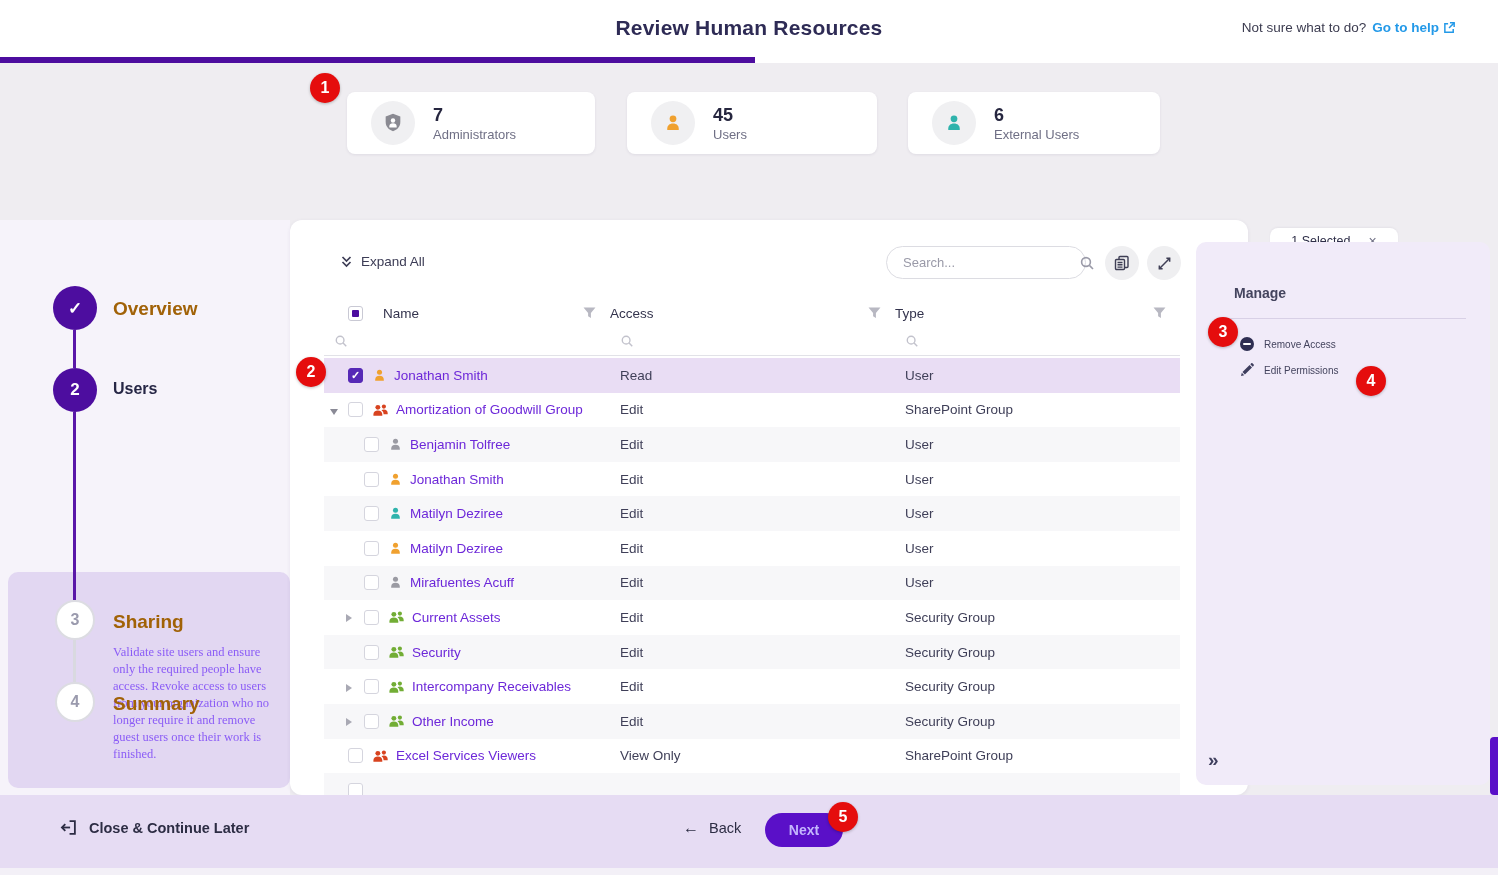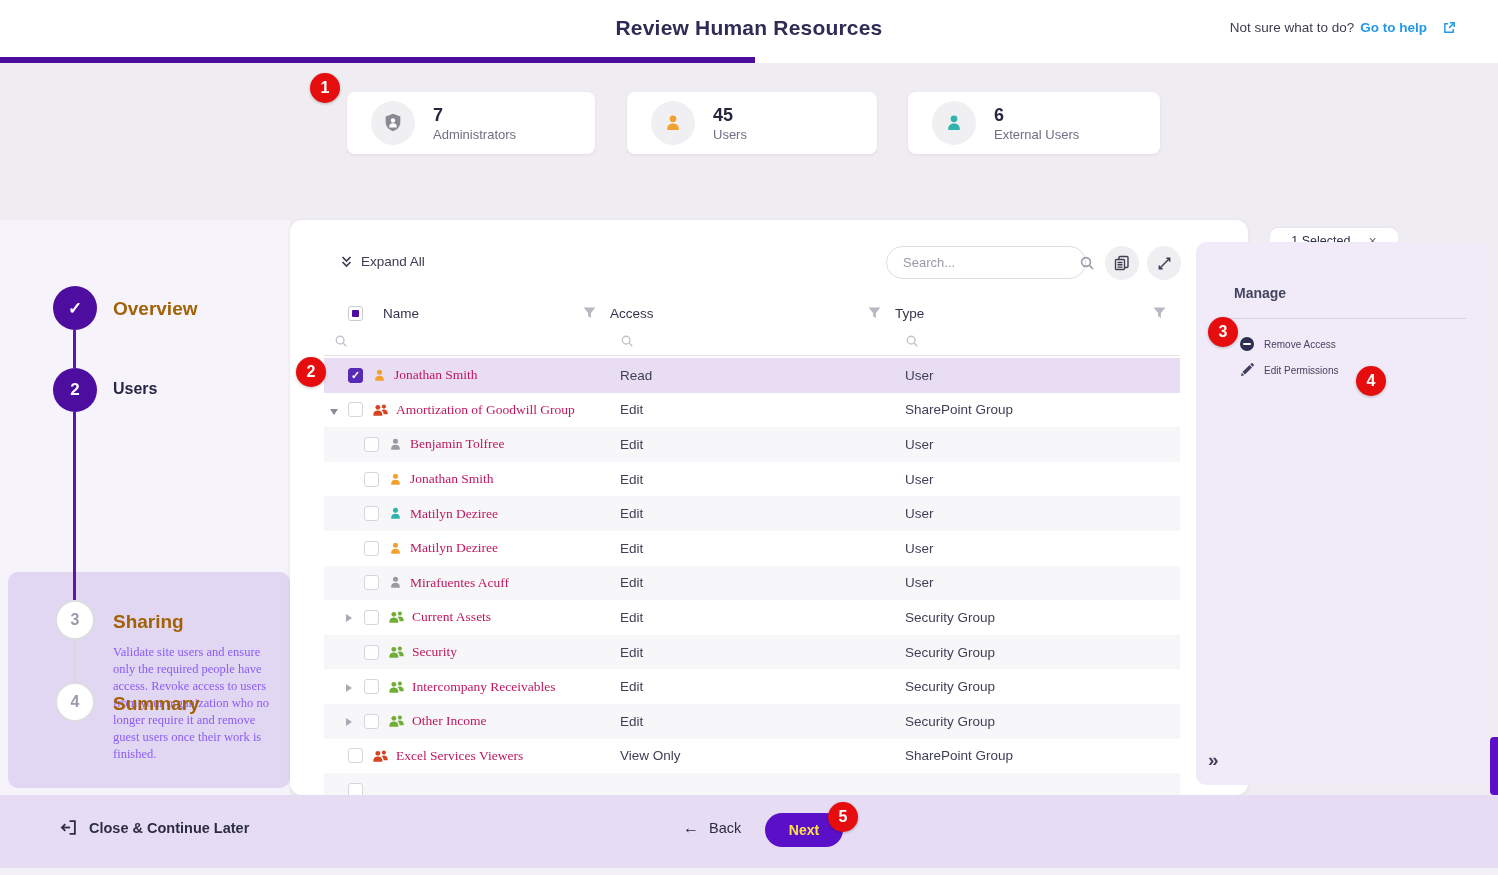--- a/index.html
+++ b/index.html
@@ -4,21 +4,21 @@
 <style>
   * { margin:0; padding:0; box-sizing:border-box; }
   html,body { width:1498px; height:875px; font-family:"Liberation Sans",sans-serif; background:#efedf1; overflow:hidden; }
   .abs { position:absolute; }
   #page { position:relative; width:1498px; height:875px; }
 
   
   #topbar { left:0; top:0; width:1498px; height:57px; background:#fff; }
   #page-title { width:100%; text-align:center; top:16px; font-size:21px; font-weight:bold; color:#2e2b55; letter-spacing:.2px; }
   #help-area { right:42px; top:20px; font-size:13.5px; color:#3c3c50; display:flex; align-items:center; gap:6px; }
-  #help-link { color:#2399e8; font-weight:bold; cursor:pointer; display:flex; align-items:center; gap:16px; }
+  #help-link { color:#2399e8; font-weight:bold; cursor:pointer; display:flex; align-items:center; gap:4px; }
   #progress-track { left:0; top:57px; width:1498px; height:6px; background:#fff; }
   #progress-fill { left:0; top:0; width:755px; height:6px; background:#4d0d9f; }
 
   
   .stat-card { top:92px; height:62px; background:#fff; border-radius:8px; box-shadow:0 1px 3px rgba(40,30,80,.08); display:flex; align-items:center; padding-left:24px; }
   #stat-0 { left:347px; width:248px; }
   #stat-1 { left:627px; width:250px; }
   #stat-2 { left:908px; width:252px; }
   .stat-circle { width:44px; height:44px; border-radius:50%; background:#f0f0f2; display:flex; align-items:center; justify-content:center; }
   .stat-text { margin-left:18px; }
@@ -63,42 +63,42 @@
   .indent { display:inline-block; width:16px; flex:none; }
   .chev { display:inline-block; width:18px; flex:none; }
   .chev i { display:inline-block; }
   .chev .down { border-left:4.5px solid transparent; border-right:4.5px solid transparent; border-top:6px solid #8a8a96; }
   .chev .right { border-top:4.5px solid transparent; border-bottom:4.5px solid transparent; border-left:6px solid #a9a9b4; }
   .cb { width:15px; height:15px; flex:none; border:1.5px solid #d5d5de; border-radius:3px; background:#fff; }
   .cb.checked { border-color:#5629b6; background:#5629b6; color:#fff; font-size:11px; font-weight:bold; display:flex; align-items:center; justify-content:center; }
   .cb.indeterminate { border-color:#c9c9d4; display:flex; align-items:center; justify-content:center; }
   .cb.indeterminate::after { content:""; width:7px; height:7px; background:#4d0d9f; border-radius:1px; }
   .row-icon { margin-left:9px; flex:none; display:flex; align-items:center; }
-  .row-name { margin-left:7px; font-size:13.5px; color:#be185d; white-space:nowrap;font-family:Liberation Serif, serif; }
+  .row-name { margin-left:7px; font-size:13.5px; color:#6d28d9; white-space:nowrap; }
 
   
   #sel-tab { left:1270px; top:228px; width:128px; height:26px; background:#fff; border-radius:8px 8px 0 0; display:flex; align-items:center; justify-content:center; gap:18px; font-size:12.5px; color:#2e2e48; box-shadow:0 -1px 2px rgba(40,30,80,.05); }
   #sel-close { color:#6f6f85; font-size:14px; cursor:pointer; line-height:1; }
   #side-panel { left:1196px; top:242px; width:294px; height:543px; background:#f1ebf9; border-radius:10px; }
   #manage-title { left:38px; top:43px; font-size:14px; font-weight:bold; color:#44445e; }
   #manage-divider { left:26px; top:76px; width:244px; height:1px; background:#d8d0e6; }
   .panel-action { left:44px; display:flex; align-items:center; gap:10px; font-size:10px; color:#44445e; cursor:pointer; }
   .minus-circle { width:14px; height:14px; border-radius:50%; background:#2e2e52; display:flex; align-items:center; justify-content:center; }
   .minus-circle::after { content:""; width:8px; height:2px; background:#fff; border-radius:1px; }
   #collapse-panel { left:12px; bottom:14px; font-size:19px; font-weight:bold; color:#3f3f5e; cursor:pointer; }
 
   #edge-bar { left:1490px; top:737px; width:8px; height:58px; background:#5a10c8; border-radius:4px 0 0 4px; }
 
   
   #footer { left:0; top:795px; width:1498px; height:73px; background:#e6dcf3; }
   #footer-strip { left:0; top:868px; width:1498px; height:7px; background:#f3f0f7; }
   #close-later { left:60px; top:24px; display:flex; align-items:center; gap:12px; font-size:14.5px; font-weight:bold; color:#2d2d44; cursor:pointer; }
   #back-btn { left:683px; top:24px; display:flex; align-items:center; gap:10px; font-size:14.5px; color:#2d2d44; cursor:pointer; }
   #back-arrow { font-size:16px; }
-  #next-btn { left:765px; top:813px; width:78px; height:34px; border:0; border-radius:17px; background:#5a10c8; color:#fde047; font-size:14px; font-weight:bold; font-family:"Liberation Sans",sans-serif; cursor:pointer; }
+  #next-btn { left:765px; top:813px; width:78px; height:34px; border:0; border-radius:17px; background:#5a10c8; color:#c4b5fd; font-size:14px; font-weight:bold; font-family:"Liberation Sans",sans-serif; cursor:pointer; }
 
   
   .ann { width:30px; height:30px; border-radius:50%; background:#e50d0d; color:#fff; font-size:16px; font-weight:bold; display:flex; align-items:center; justify-content:center; z-index:50; box-shadow:0 1px 3px rgba(0,0,0,.25); }
   #ann-1 { left:310px; top:73px; }
   #ann-2 { left:296px; top:357px; }
   #ann-3 { left:1208px; top:317px; }
   #ann-4 { left:1356px; top:366px; }
   #ann-5 { left:828px; top:802px; }
 
   svg { display:block; }

